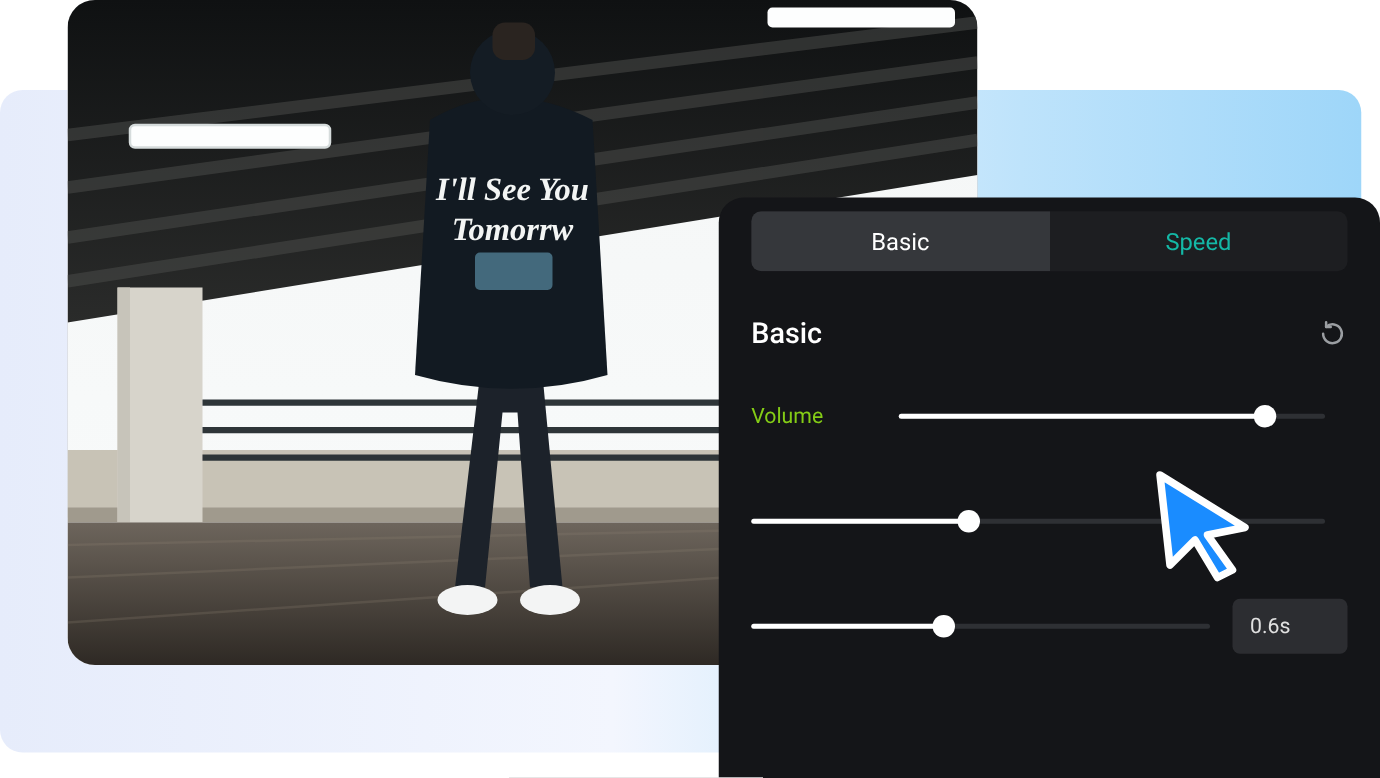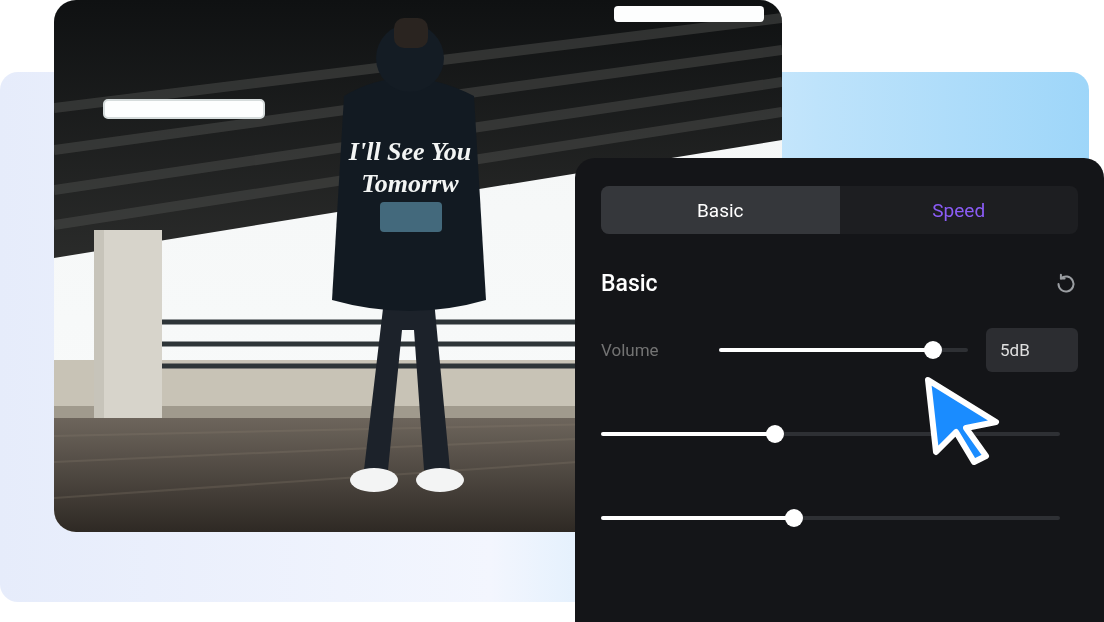--- a/index.html
+++ b/index.html
@@ -29,38 +29,38 @@
     .photo svg { width: 100%; height: 100%; display: block; }
 
     
     .panel {
       position: absolute;
       left: 575px; top: 158px;
       width: 529px; height: 464px;
       background: #141518;
       border-radius: 20px 20px 0 0;
       z-index: 2;
-      padding: 28px 26px 22px 26px;
+      padding: 11px 26px 22px 26px;
       color: #eaeaea;
     }
 
     .tabs {
       display: flex;
       background: #1d1e21;
       border-radius: 8px;
       height: 48px;
       overflow: hidden;
     }
     .tab {
       flex: 1;
       display: flex;
       align-items: center;
       justify-content: center;
       font-size: 19px;
-      color: #8b5cf6;
+      color: #14b8a6;
       cursor: pointer;
     }
     .tab.active {
       background: #35373b;
       color: #fff;
     }
 
     .section-head {
       display: flex;
       align-items: center;
@@ -84,21 +84,21 @@
     .ctrl-row {
       display: flex;
       align-items: center;
       min-height: 62px;
       margin-top: 22px;
     }
     .ctrl-label {
       width: 118px;
       flex-shrink: 0;
       font-size: 17px;
-      color: #737373;
+      color: #84cc16;
       line-height: 1.3;
     }
     .slider-wrap {
       flex: 1;
       position: relative;
       height: 22px;
       margin-right: 18px;
     }
     .track {
       position: absolute;
@@ -238,37 +238,37 @@
       </div>
     </div>
 
     <div class="ctrl-row">
       <div class="ctrl-label">Volume</div>
       <div class="slider-wrap">
         <div class="track"></div>
         <div class="track-fill" style="width: 86%;"></div>
         <div class="thumb" style="left: 86%;"></div>
       </div>
-      <div class="value-box">5dB</div>
     </div>
 
     <div class="ctrl-row">
       <div class="slider-wrap">
         <div class="track"></div>
         <div class="track-fill" style="width: 38%;"></div>
         <div class="thumb" style="left: 38%;"></div>
       </div>
     </div>
 
     <div class="ctrl-row">
       <div class="slider-wrap">
         <div class="track"></div>
         <div class="track-fill" style="width: 42%;"></div>
         <div class="thumb" style="left: 42%;"></div>
       </div>
+      <div class="value-box">0.6s</div>
     </div>
   </div>
 
   <svg class="cursor" width="96" height="96" viewBox="0 0 96 96" style="left:914px; top:370px;">
     <path d="M14 10 L82 52 L52 58 L72 86 L60 92 L42 62 L22 82 Z" fill="#1a8cff" stroke="#ffffff" stroke-width="6" stroke-linejoin="round"></path>
   </svg>
 
 </div>
 
 </body></html>

